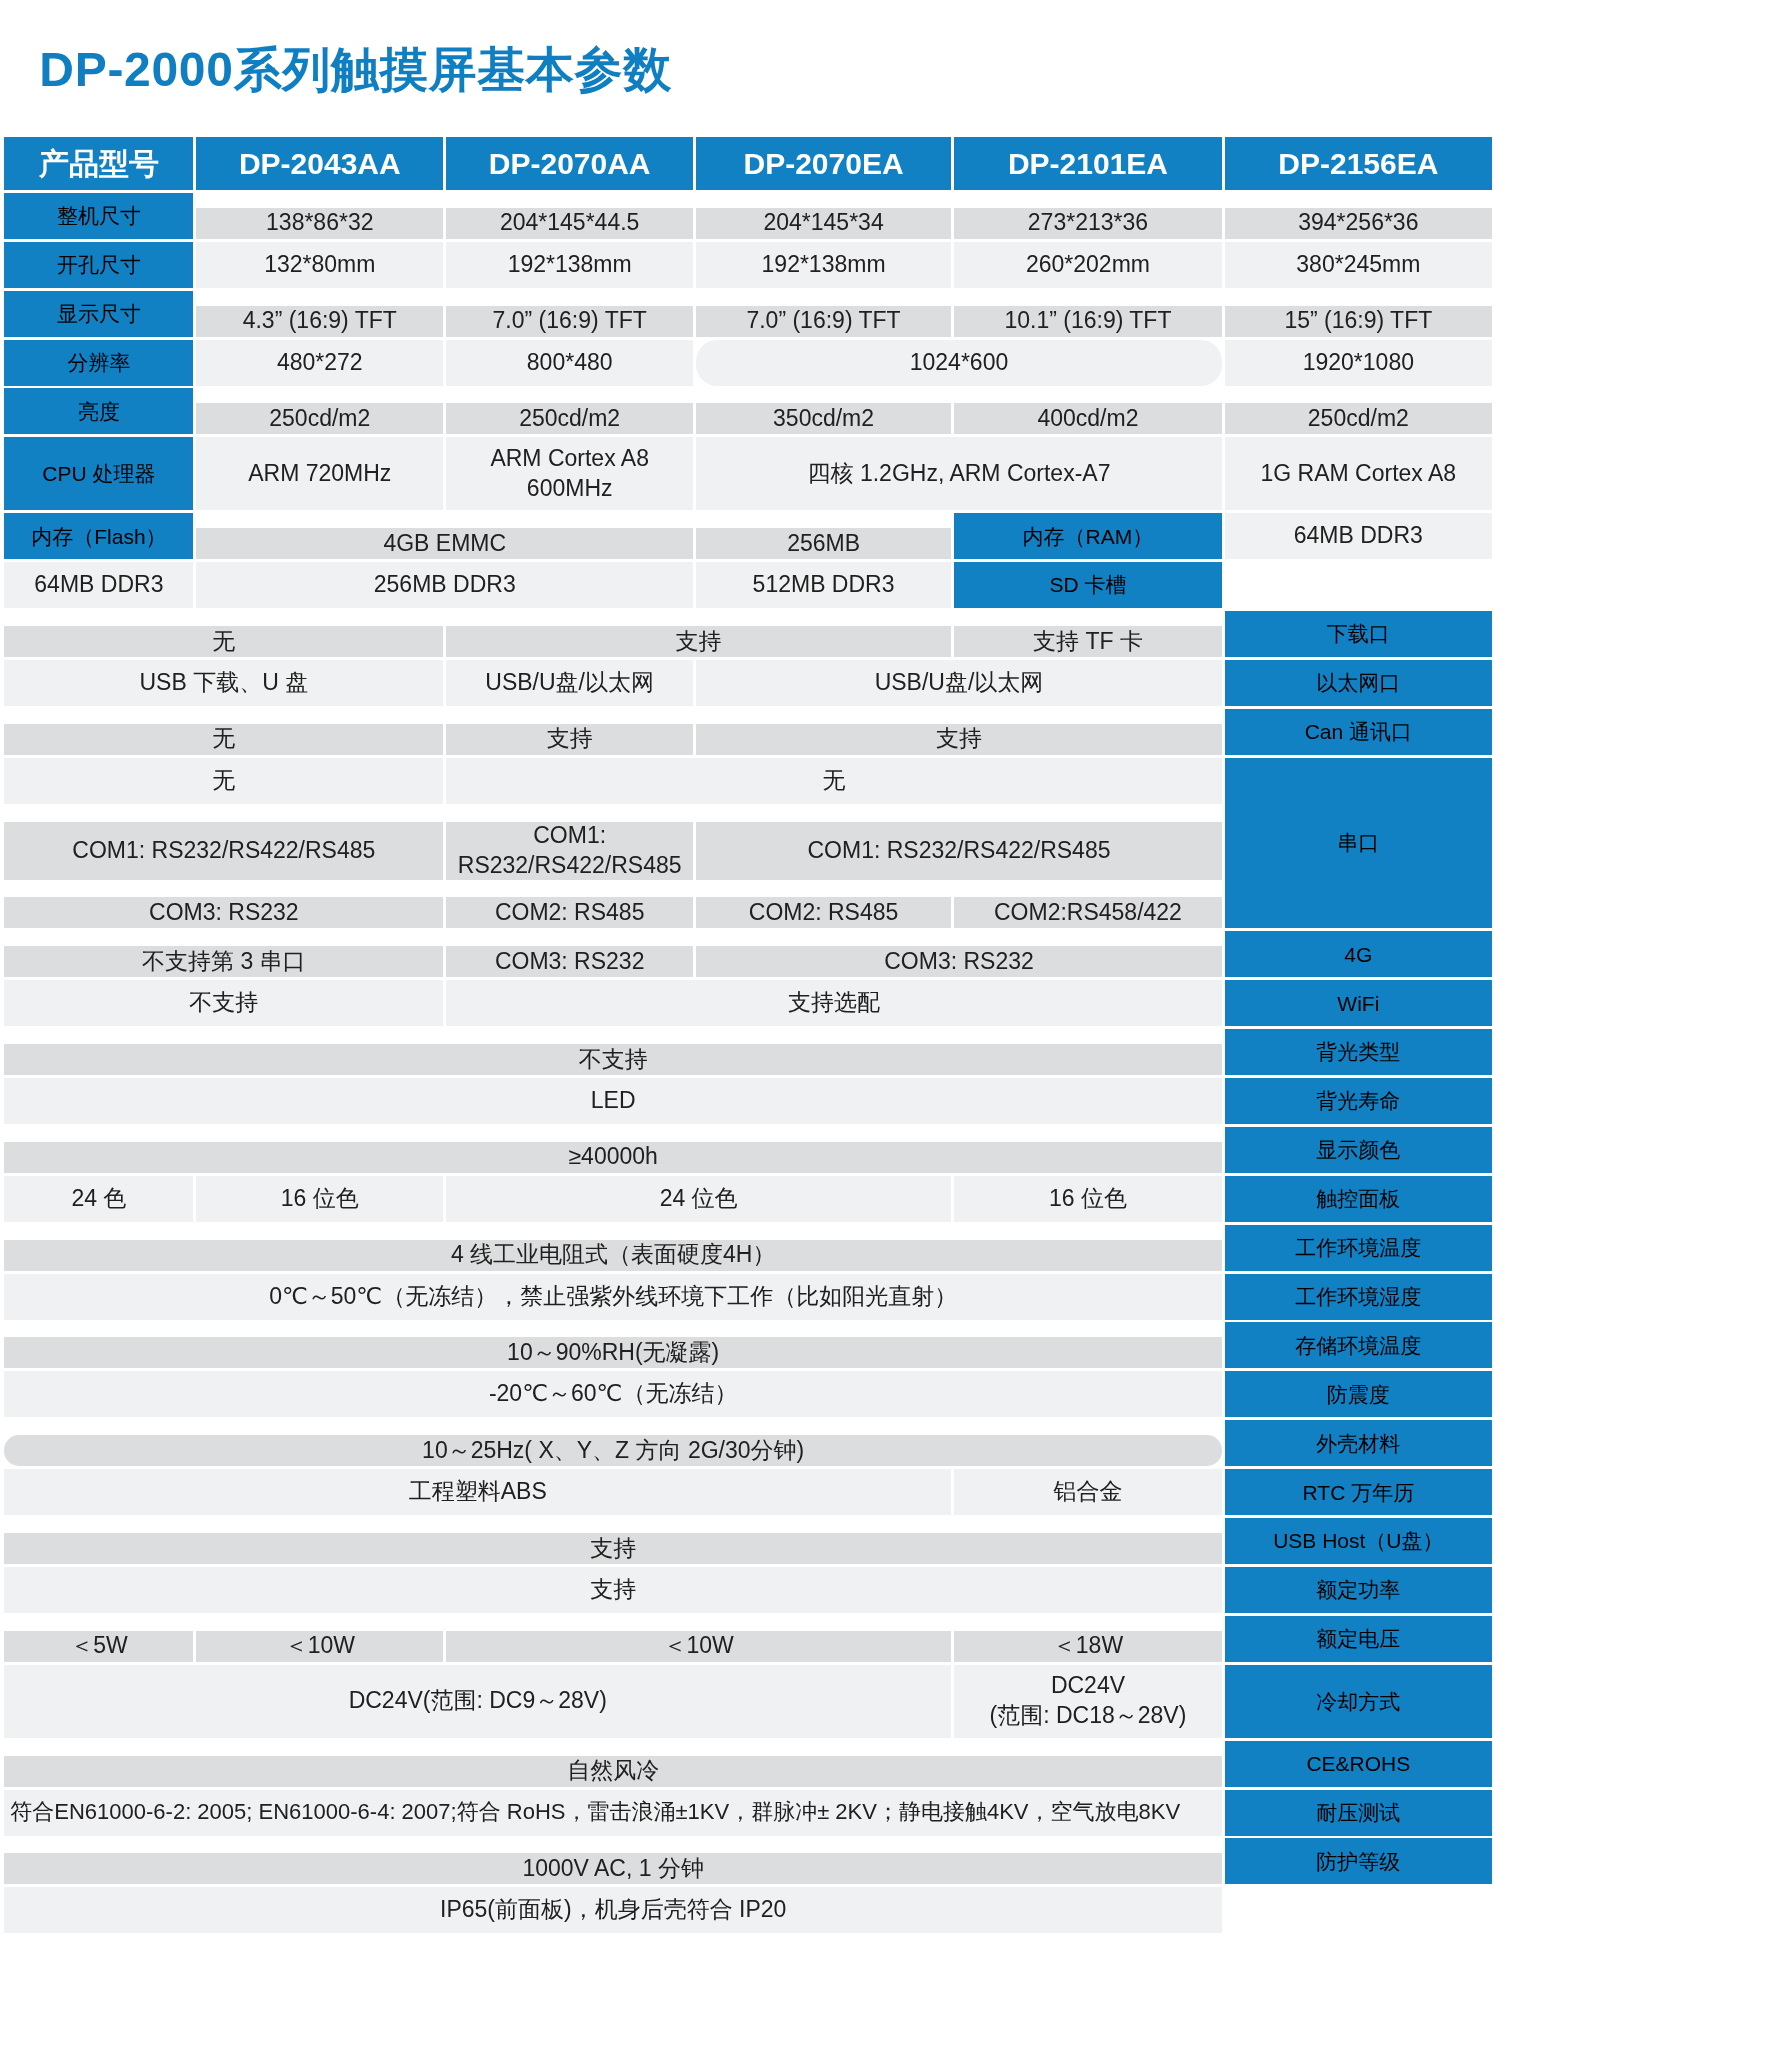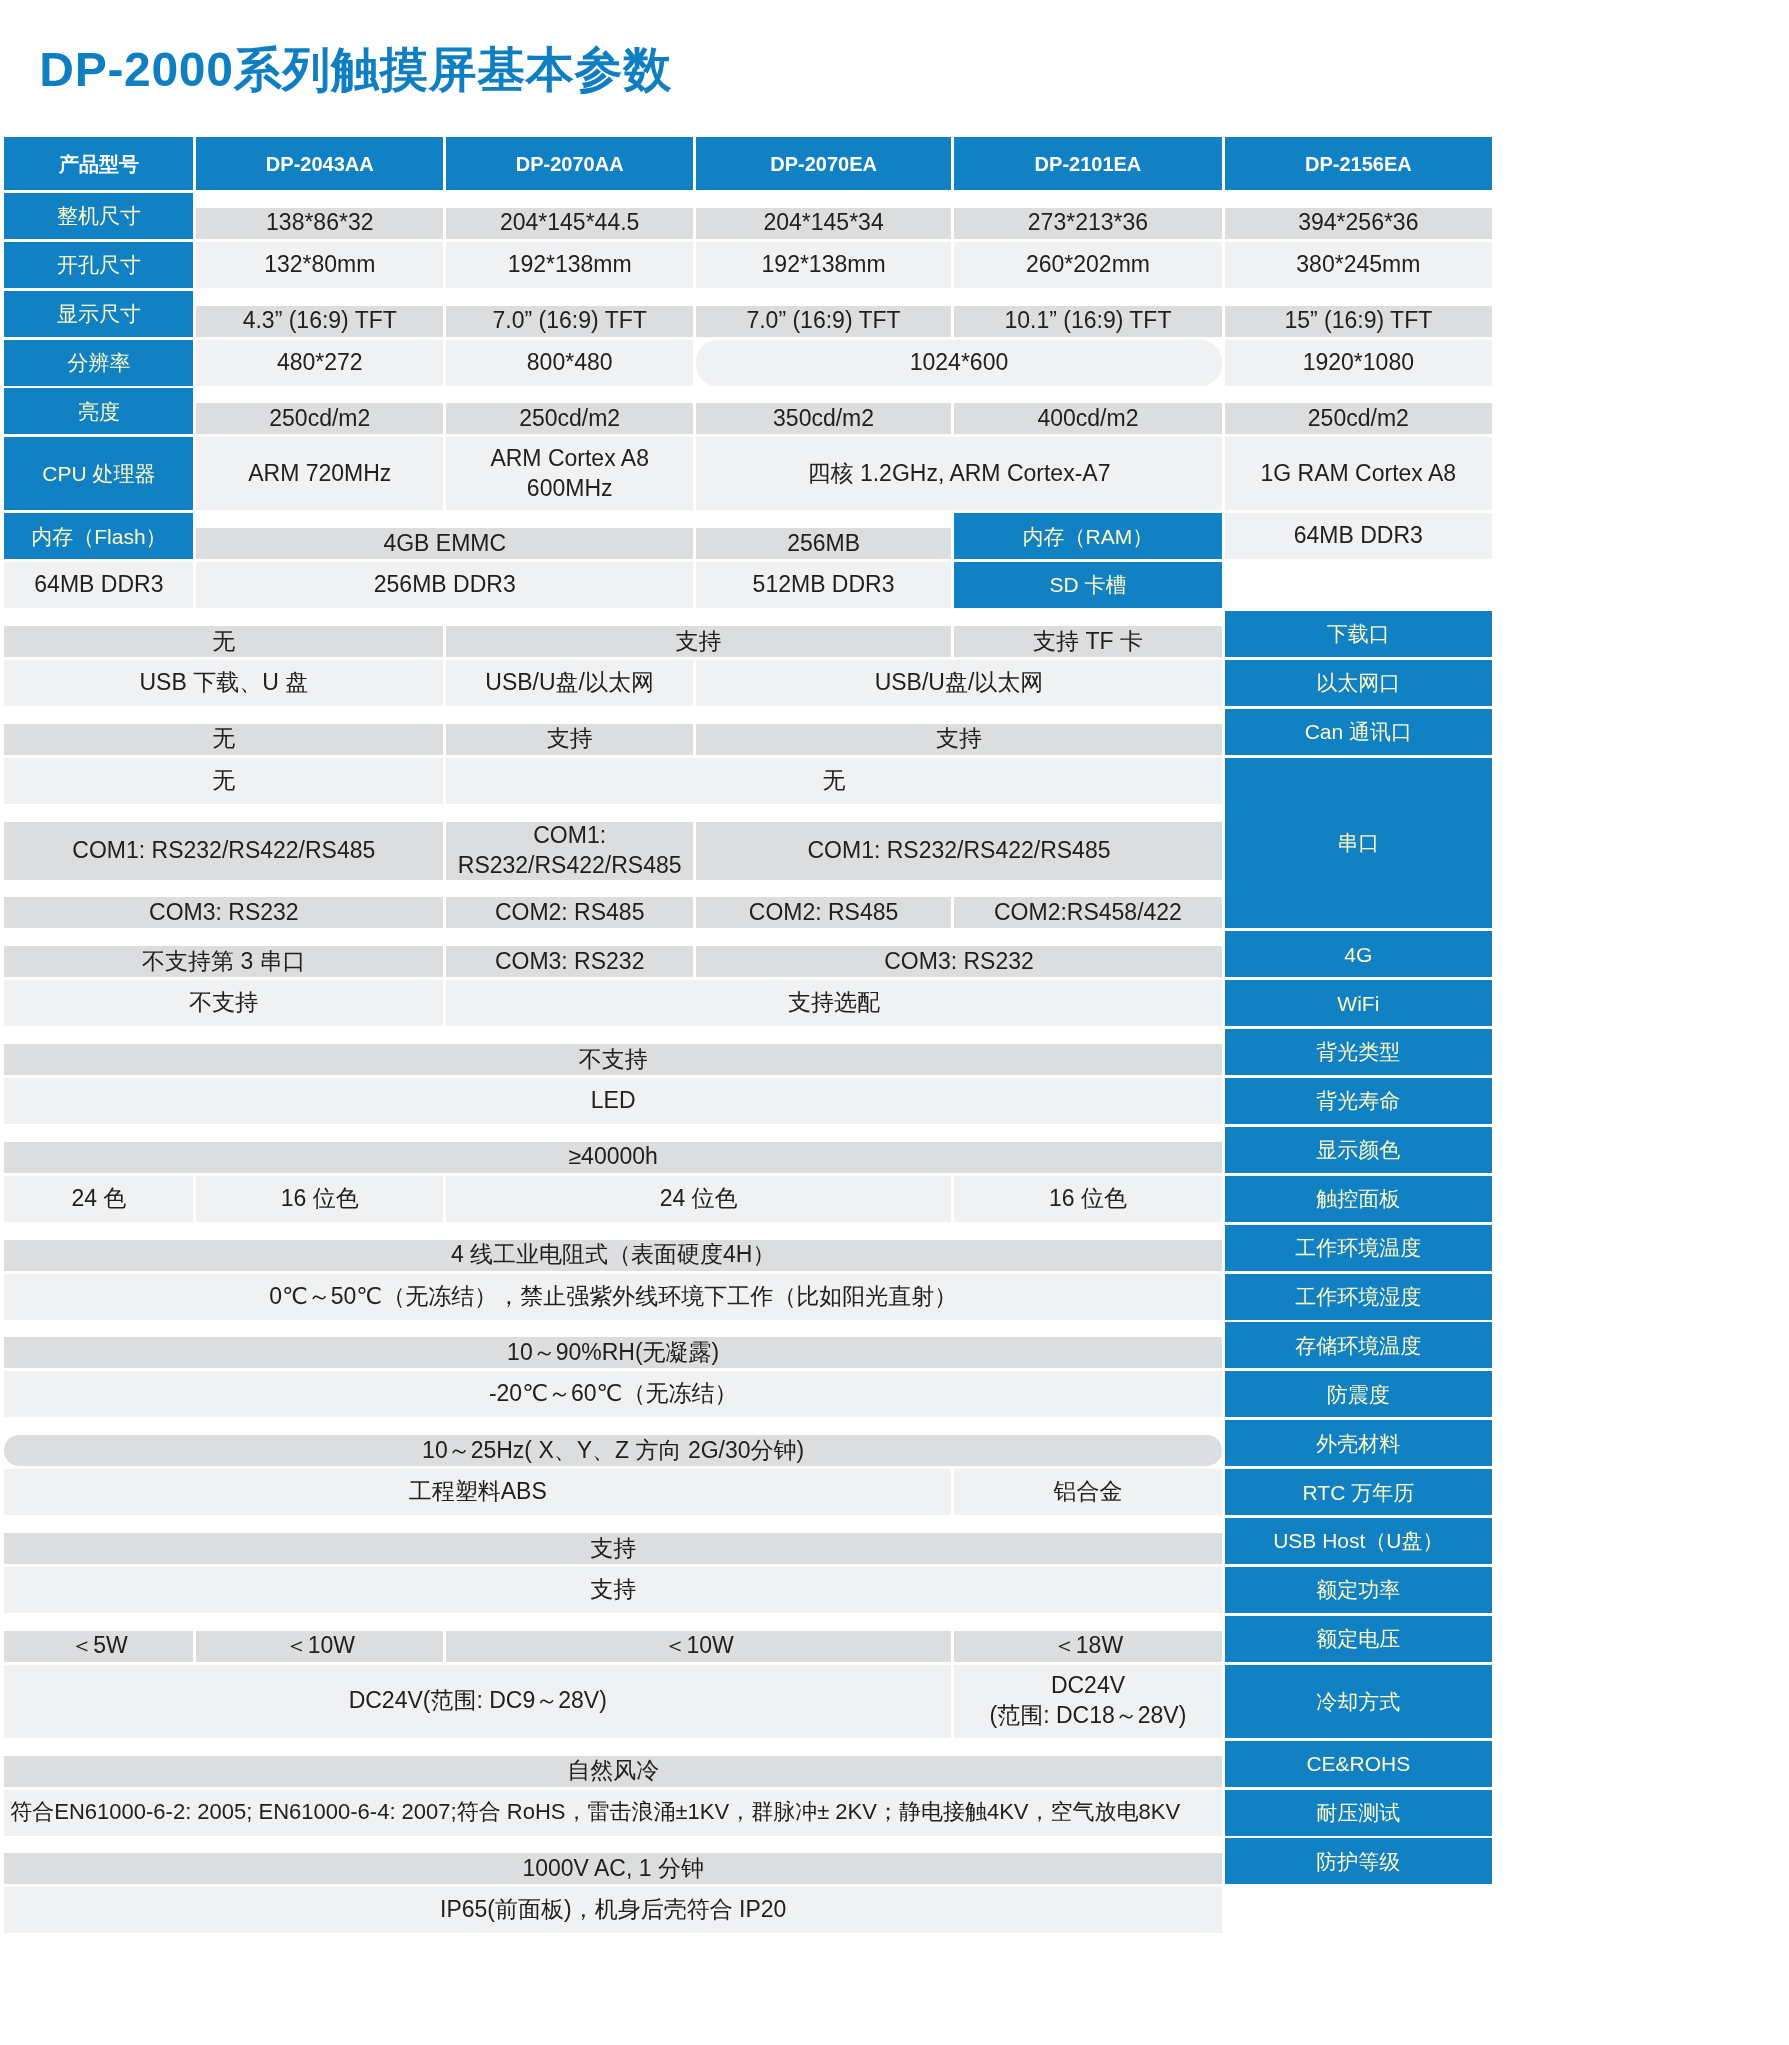--- a/index.html
+++ b/index.html
@@ -25,24 +25,24 @@
     display:grid;
     grid-template-columns:189px 247px 247px 255px 268px 267px;
     gap:2.9px;
   }
   .cell{
     display:flex;flex-direction:column;align-items:center;justify-content:center;
     text-align:center;font-size:23px;color:var(--text-dark);line-height:1.3;
     padding:0 2.9px;box-sizing:border-box;
   }
   .th{
-    background:var(--accent);color:#fff;font-size:20px;font-weight:bold;
+    background:var(--accent);color:#fff;font-size:30px;font-weight:bold;
   }
   .rowlabel{
-    background:var(--accent);color:#fef9c3;font-size:21px;font-weight:normal;
+    background:var(--accent);color:#000000;font-size:21px;font-weight:normal;
   }
   .dark{background:var(--row-dark);margin-top:15px;}
   .light{background:var(--row-light);}
   .left{align-items:flex-start;text-align:left;padding-left:5.9px;font-size:22px;}
 </style>
 </head>
 <body>
 
 <div class="page-title">DP-2000系列触摸屏基本参数</div>
 

